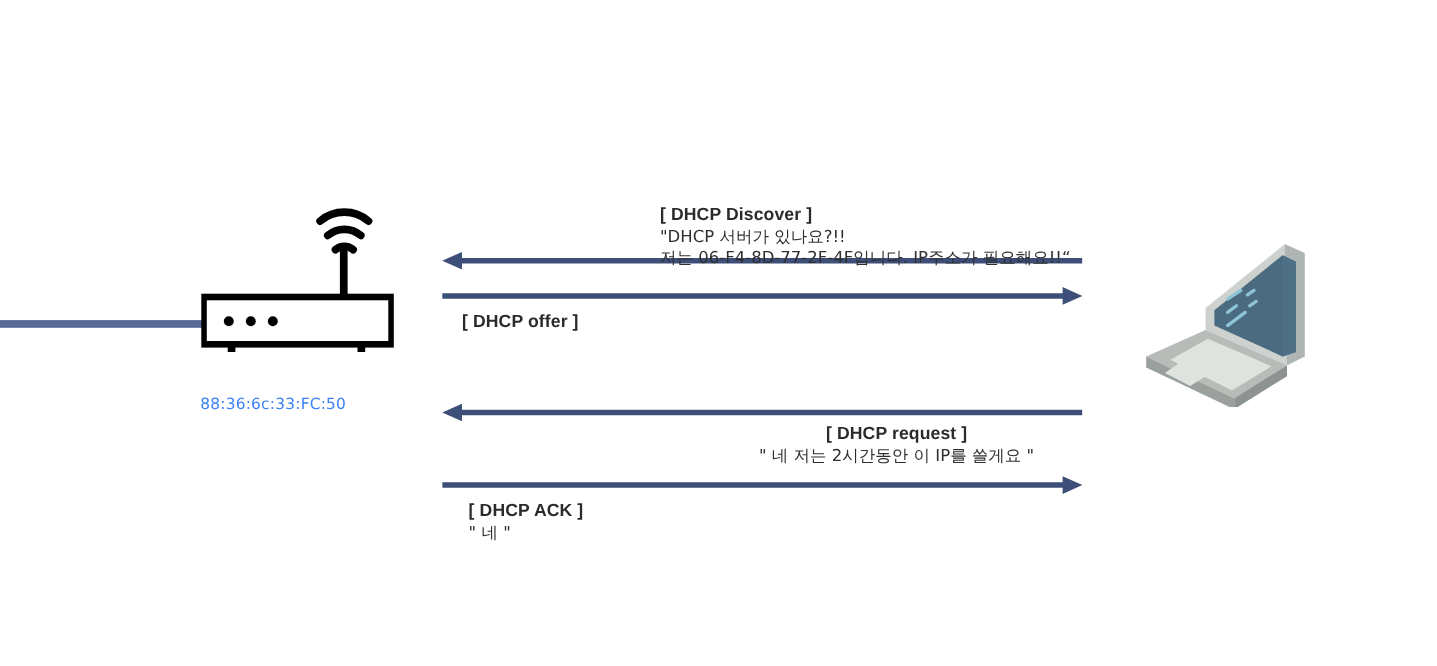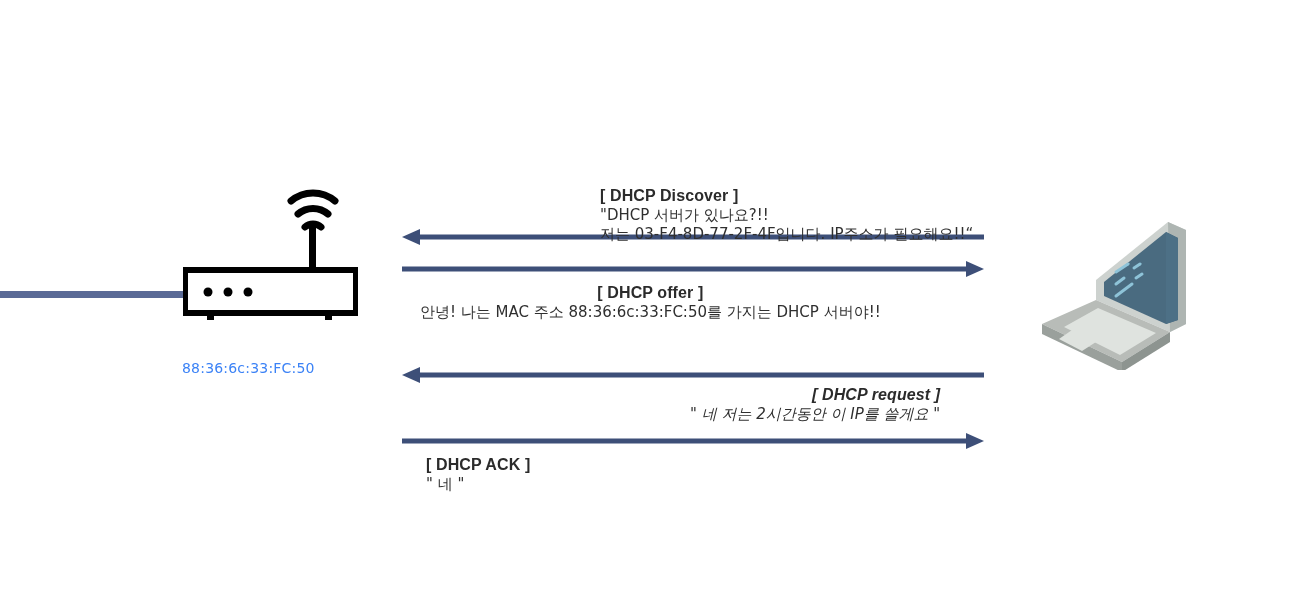--- a/index.html
+++ b/index.html
@@ -69,21 +69,21 @@
     letter-spacing: 0.1px;
   }
   .msg-line {
     font-size: 15px;
     font-weight: normal;
     color: #2f2f2f;
     font-family: "DejaVu Sans", "Liberation Sans", sans-serif;
   }
   #msg-discover { left: 600px; top: 166px; text-align: left; margin-top: 20px; }
   #msg-offer    { left: 420px; top: 283px; text-align: center; }
-  #msg-request  { left: 690px; top: 385px; text-align: right; font-style: italic; }
+  #msg-request  { left: 690px; top: 385px; text-align: center; }
   #msg-ack      { left: 426px; top: 455px; text-align: left; }
 </style>
 </head>
 <body>
 
 <div id="canvas">
 
   <div id="router-cable"></div>
 
   <div class="node" id="router-icon">
@@ -157,26 +157,25 @@
   </svg>
 
   <svg class="arrow-svg" id="arrow-ack" viewBox="0 0 582 18" xmlns="http://www.w3.org/2000/svg">
     <line x1="0" y1="9" x2="568" y2="9" stroke="#3d4f78" stroke-width="5"></line>
     <polygon points="582,9 564,1 564,17" fill="#3d4f78"></polygon>
   </svg>
 
   <div class="msg-block" id="msg-discover">
     <div class="msg-title">[ DHCP Discover ]</div>
     <div class="msg-line">"DHCP 서버가 있나요?!!</div>
-    <div class="msg-line">저는 03-F4-8D-77-2F-4F입니다. IP주소가 필요해요!!“</div>
+    <div class="msg-line">저는 06-F4-8D-77-2F-4F입니다. IP주소가 필요해요!!“</div>
   </div>
 
   <div class="msg-block" id="msg-offer">
     <div class="msg-title">[ DHCP offer ]</div>
-    <div class="msg-line">안녕! 나는 MAC 주소 88:36:6c:33:FC:50를 가지는 DHCP 서버야!!</div>
   </div>
 
   <div class="msg-block" id="msg-request">
     <div class="msg-title">[ DHCP request ]</div>
     <div class="msg-line">" 네 저는 2시간동안 이 IP를 쓸게요 "</div>
   </div>
 
   <div class="msg-block" id="msg-ack">
     <div class="msg-title">[ DHCP ACK ]</div>
     <div class="msg-line">" 네  "</div>

